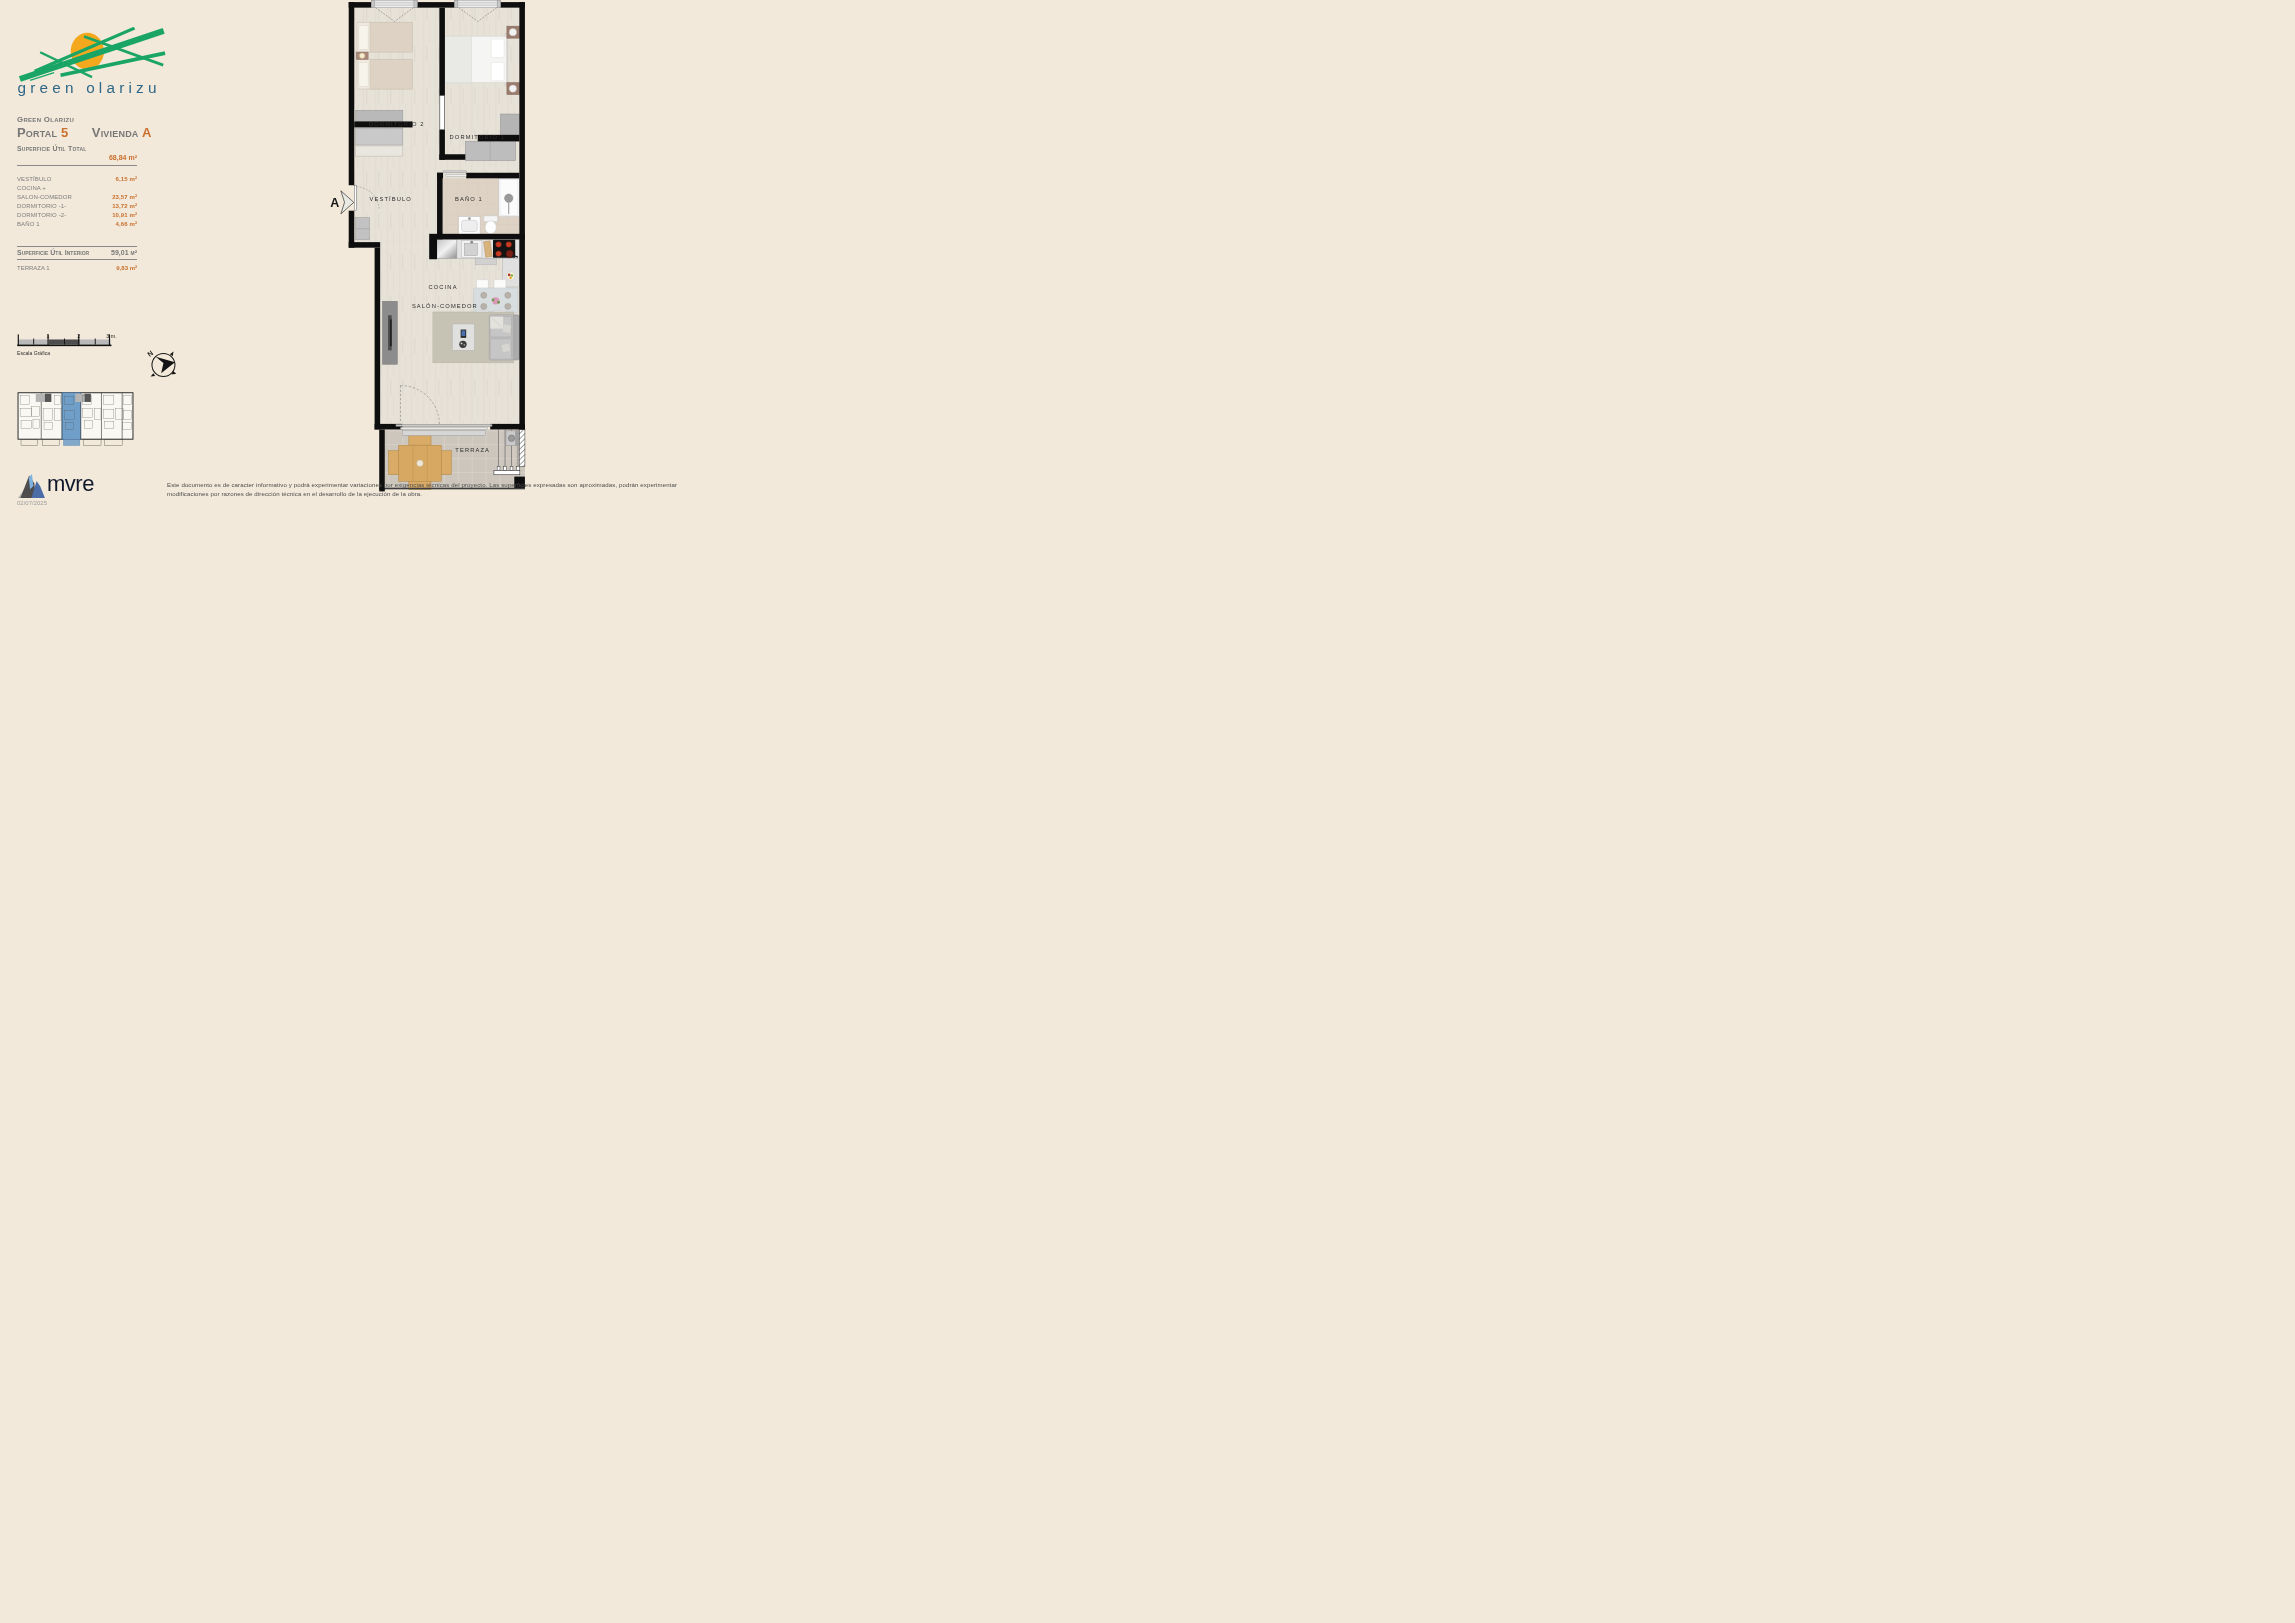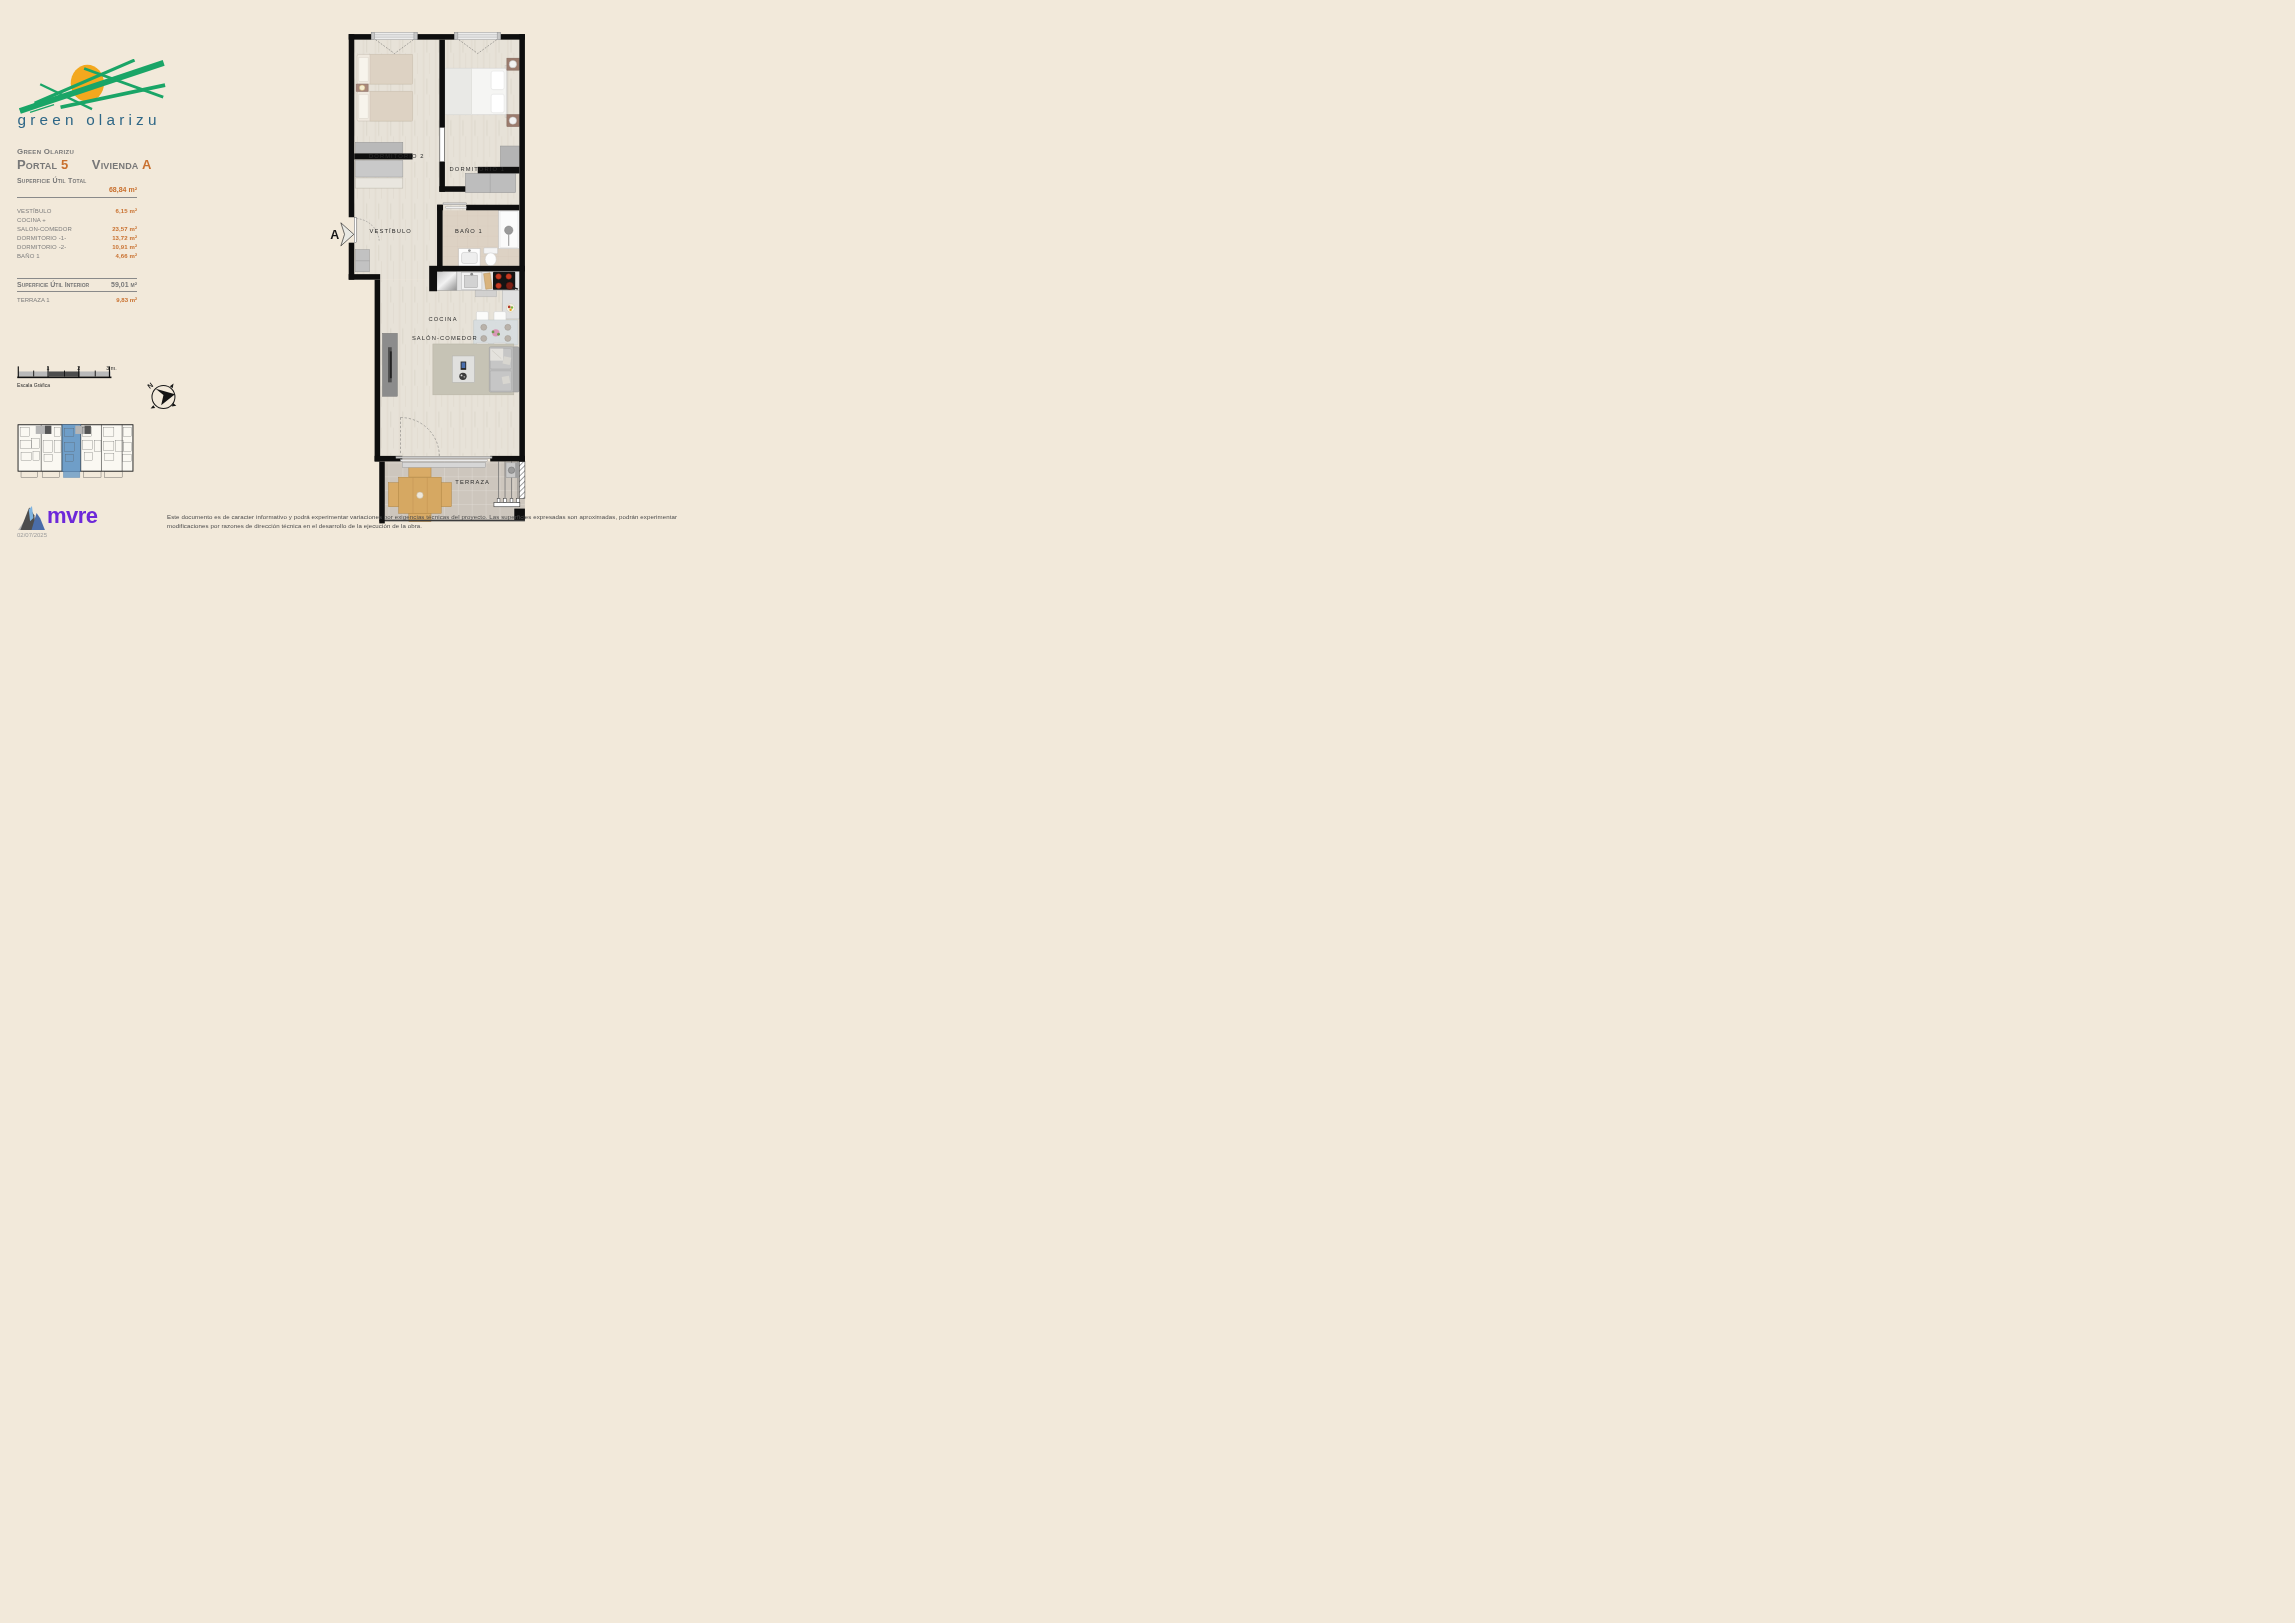--- a/index.html
+++ b/index.html
@@ -1,17 +1,17 @@
 <!DOCTYPE html>
 <html style="font-size:7.4px"><head>
 <meta charset="utf-8">
 <style>
   html,body{margin:0;padding:0;background:#f2e9da;}
   .page{position:relative;width:715px;height:506px;background:#f2e9da;overflow:hidden;
-        font-family:"Liberation Sans",sans-serif;margin-top:32px;}
+        font-family:"Liberation Sans",sans-serif;}
   svg{font-family:"Liberation Sans",sans-serif;}
   .abs{position:absolute;}
 
   
   .brand-word{left:17.6px;top:79px;font-size:15.3px;color:#2e6787;letter-spacing:4.2px;font-weight:400;}
   .project{left:17px;top:115px;font-size:7.9px;font-weight:bold;color:#787878;
            font-variant:small-caps;letter-spacing:0.3px;}
   .portal-line{left:17px;top:125px;font-size:13px;font-weight:bold;color:#787878;
            font-variant:small-caps;letter-spacing:0.2px;}
   .accent{color:#c9702e;}
@@ -23,21 +23,21 @@
   .rooms{left:17px;top:176px;width:120px;}
   .room-row{display:flex;justify-content:space-between;height:9px;
             font-size:6px;color:#7e7e7e;letter-spacing:0.1px;}
   .room-row b{color:#c9702e;font-weight:bold;}
   .interior-row{left:17px;top:249px;width:120px;display:flex;justify-content:space-between;
             font-size:7px;font-weight:bold;color:#787878;font-variant:small-caps;}
   .terrace-row{left:17px;top:265px;width:120px;display:flex;justify-content:space-between;
             font-size:6px;color:#7e7e7e;}
   .terrace-row b{color:#c9702e;}
   .caption{left:17px;top:350px;font-size:5.1px;color:#2e2e2e;}
-  .mvre-text{left:47px;top:473px;font-size:22px;font-weight:bold;color:#6d28d9;
+  .mvre-text{left:47px;top:473px;font-size:22px;font-weight:normal;color:#0f172a;
             letter-spacing:-0.5px;line-height:1;}
   .date{left:17px;top:500px;font-size:6px;color:#9c9c9c;}
   .disclaimer{left:167px;top:481px;width:546px;font-size:6.1px;color:#4c4c4c;
             line-height:1.42;letter-spacing:0.1px;}
 </style>
 </head>
 <body>
 
 <div class="page">
 

